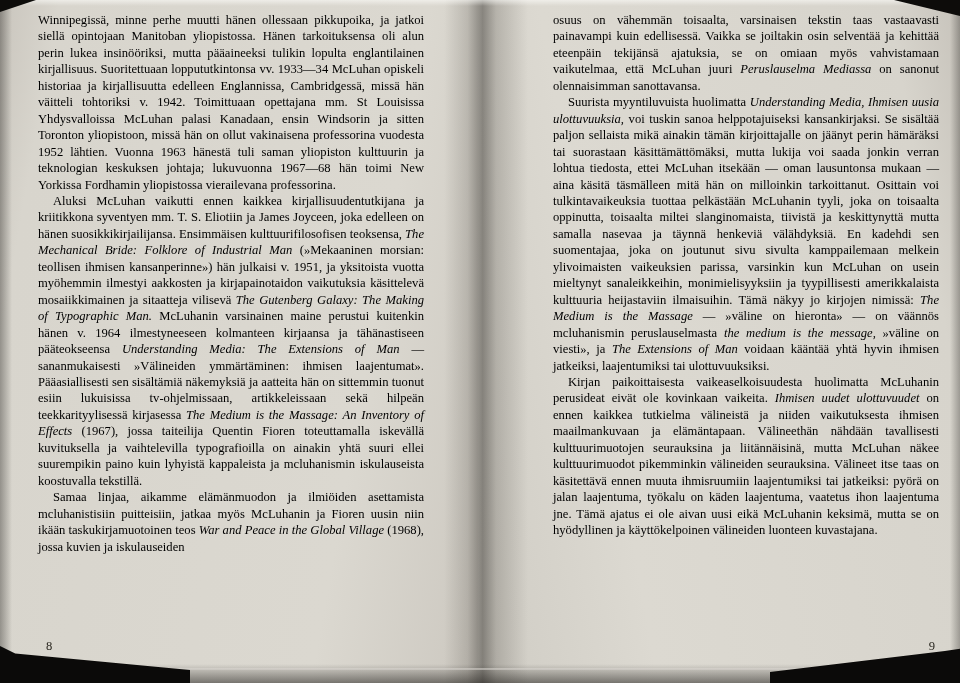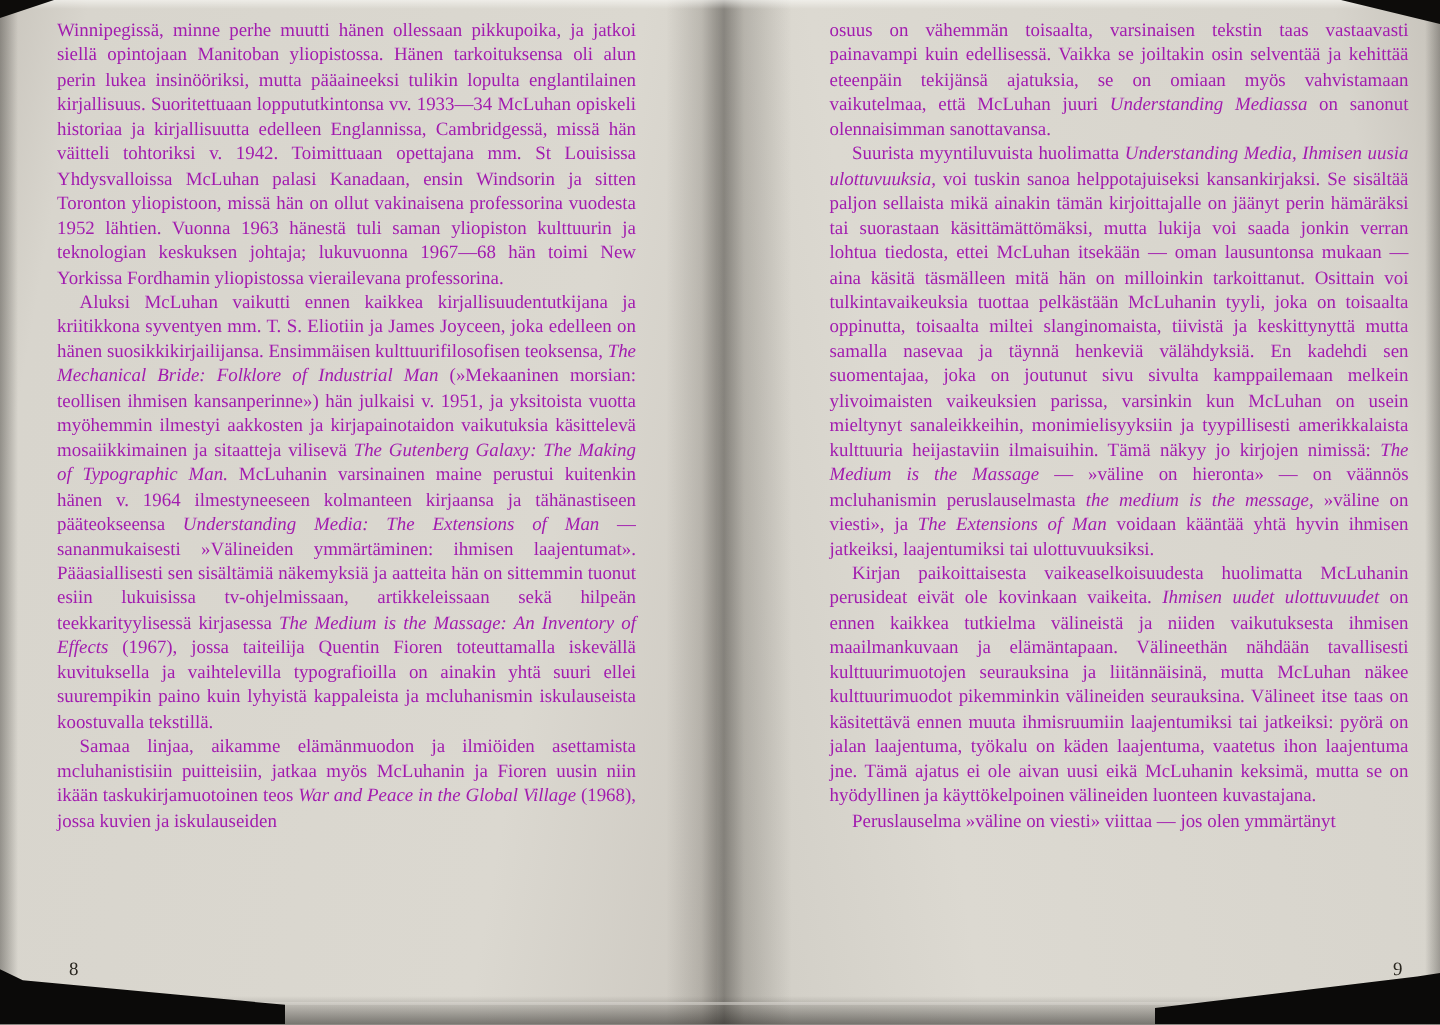--- a/index.html
+++ b/index.html
@@ -12,21 +12,21 @@
   }
 
   .page { position: absolute; top: 0; height: 683px; }
   .page-left  { left: 0;   width: 478px;
     background: linear-gradient(100deg, #c9c5bd 0%, #d8d5cd 10%, #dbd8d0 72%, #ccc8c0 100%); }
   .page-right { left: 478px; width: 482px;
     background: linear-gradient(260deg, #c7c3bb 0%, #d7d4cc 12%, #dcd9d1 70%, #cfccc4 100%); }
 
   .textcol {
     position: absolute; top: 12px; width: 386px;
-    color: #a21caf; font-size: 12.6px; line-height: 16.45px;
+    color: #000000; font-size: 12.6px; line-height: 16.45px;
     text-align: justify;
   }
   .textcol-left  { left: 38px; }
   .textcol-right { left: 553px; }
 
   .para { margin: 0; }
   .para.indent { text-indent: 15px; }
   .it { font-style: italic; }
 
   .pagenum {
@@ -72,24 +72,23 @@
   <div class="artifact edge-left"></div>
   <div class="artifact edge-right"></div>
   <div class="artifact edge-top"></div>
 
   <div class="textcol textcol-left" id="left-page-text">
       <p class="para"><span>Winnipegissä, minne perhe muutti hänen ollessaan pikkupoika, ja jatkoi siellä opintojaan Manitoban yliopistossa. Hänen tarkoituksensa oli alun perin lukea insinööriksi, mutta pääaineeksi tulikin lopulta englantilainen kirjallisuus. Suoritettuaan loppututkintonsa vv. 1933—34 McLuhan opiskeli historiaa ja kirjallisuutta edelleen Englannissa, Cambridgessä, missä hän väitteli tohtoriksi v. 1942. Toimittuaan opettajana mm. St Louisissa Yhdysvalloissa McLuhan palasi Kanadaan, ensin Windsorin ja sitten Toronton yliopistoon, missä hän on ollut vakinaisena professorina vuodesta 1952 lähtien. Vuonna 1963 hänestä tuli saman yliopiston kulttuurin ja teknologian keskuksen johtaja; lukuvuonna 1967—68 hän toimi New Yorkissa Fordhamin yliopistossa vierailevana professorina.</span></p>
       <p class="para indent"><span>Aluksi McLuhan vaikutti ennen kaikkea kirjallisuudentutkijana ja kriitikkona syventyen mm. T. S. Eliotiin ja James Joyceen, joka edelleen on hänen suosikkikirjailijansa. Ensimmäisen kulttuurifilosofisen teoksensa, </span><span class="it">The Mechanical Bride: Folklore of Industrial Man</span><span> (»Mekaaninen morsian: teollisen ihmisen kansanperinne») hän julkaisi v. 1951, ja yksitoista vuotta myöhemmin ilmestyi aakkosten ja kirjapainotaidon vaikutuksia käsittelevä mosaiikkimainen ja sitaatteja vilisevä </span><span class="it">The Gutenberg Galaxy: The Making of Typographic Man.</span><span> McLuhanin varsinainen maine perustui kuitenkin hänen v. 1964 ilmestyneeseen kolmanteen kirjaansa ja tähänastiseen pääteokseensa </span><span class="it">Understanding Media: The Extensions of Man</span><span> — sananmukaisesti »Välineiden ymmärtäminen: ihmisen laajentumat». Pääasiallisesti sen sisältämiä näkemyksiä ja aatteita hän on sittemmin tuonut esiin lukuisissa tv-ohjelmissaan, artikkeleissaan sekä hilpeän teekkarityylisessä kirjasessa </span><span class="it">The Medium is the Massage: An Inventory of Effects</span><span> (1967), jossa taiteilija Quentin Fioren toteuttamalla iskevällä kuvituksella ja vaihtelevilla typografioilla on ainakin yhtä suuri ellei suurempikin paino kuin lyhyistä kappaleista ja mcluhanismin iskulauseista koostuvalla tekstillä.</span></p>
       <p class="para indent"><span>Samaa linjaa, aikamme elämänmuodon ja ilmiöiden asettamista mcluhanistisiin puitteisiin, jatkaa myös McLuhanin ja Fioren uusin niin ikään taskukirjamuotoinen teos </span><span class="it">War and Peace in the Global Village</span><span> (1968), jossa kuvien ja iskulauseiden</span></p>
     </div>
   <div class="textcol textcol-right" id="right-page-text">
-      <p class="para"><span>osuus on vähemmän toisaalta, varsinaisen tekstin taas vastaavasti painavampi kuin edellisessä. Vaikka se joiltakin osin selventää ja kehittää eteenpäin tekijänsä ajatuksia, se on omiaan myös vahvistamaan vaikutelmaa, että McLuhan juuri </span><span class="it">Understanding Mediassa</span><span> on sanonut olennaisimman sanottavansa.</span></p>
+      <p class="para"><span>osuus on vähemmän toisaalta, varsinaisen tekstin taas vastaavasti painavampi kuin edellisessä. Vaikka se joiltakin osin selventää ja kehittää eteenpäin tekijänsä ajatuksia, se on omiaan myös vahvistamaan vaikutelmaa, että McLuhan juuri </span><span class="it">Peruslauselma Mediassa</span><span> on sanonut olennaisimman sanottavansa.</span></p>
       <p class="para indent"><span>Suurista myyntiluvuista huolimatta </span><span class="it">Understanding Media, Ihmisen uusia ulottuvuuksia,</span><span> voi tuskin sanoa helppotajuiseksi kansankirjaksi. Se sisältää paljon sellaista mikä ainakin tämän kirjoittajalle on jäänyt perin hämäräksi tai suorastaan käsittämättömäksi, mutta lukija voi saada jonkin verran lohtua tiedosta, ettei McLuhan itsekään — oman lausuntonsa mukaan — aina käsitä täsmälleen mitä hän on milloinkin tarkoittanut. Osittain voi tulkintavaikeuksia tuottaa pelkästään McLuhanin tyyli, joka on toisaalta oppinutta, toisaalta miltei slanginomaista, tiivistä ja keskittynyttä mutta samalla nasevaa ja täynnä henkeviä välähdyksiä. En kadehdi sen suomentajaa, joka on joutunut sivu sivulta kamppailemaan melkein ylivoimaisten vaikeuksien parissa, varsinkin kun McLuhan on usein mieltynyt sanaleikkeihin, monimielisyyksiin ja tyypillisesti amerikkalaista kulttuuria heijastaviin ilmaisuihin. Tämä näkyy jo kirjojen nimissä: </span><span class="it">The Medium is the Massage</span><span> — »väline on hieronta» — on väännös mcluhanismin peruslauselmasta </span><span class="it">the medium is the message,</span><span> »väline on viesti», ja </span><span class="it">The Extensions of Man</span><span> voidaan kääntää yhtä hyvin ihmisen jatkeiksi, laajentumiksi tai ulottuvuuksiksi.</span></p>
       <p class="para indent"><span>Kirjan paikoittaisesta vaikeaselkoisuudesta huolimatta McLuhanin perusideat eivät ole kovinkaan vaikeita. </span><span class="it">Ihmisen uudet ulottuvuudet</span><span> on ennen kaikkea tutkielma välineistä ja niiden vaikutuksesta ihmisen maailmankuvaan ja elämäntapaan. Välineethän nähdään tavallisesti kulttuurimuotojen seurauksina ja liitännäisinä, mutta McLuhan näkee kulttuurimuodot pikemminkin välineiden seurauksina. Välineet itse taas on käsitettävä ennen muuta ihmisruumiin laajentumiksi tai jatkeiksi: pyörä on jalan laajentuma, työkalu on käden laajentuma, vaatetus ihon laajentuma jne. Tämä ajatus ei ole aivan uusi eikä McLuhanin keksimä, mutta se on hyödyllinen ja käyttökelpoinen välineiden luonteen kuvastajana.</span></p>
-      <p class="para indent"><span>Peruslauselma »väline on viesti» viittaa — jos olen ymmärtänyt</span></p>
     </div>
 
   <div class="pagenum pagenum-left">8</div>
   <div class="pagenum pagenum-right">9</div>
 
   <div class="artifact page-bottom-line"></div>
   <div class="artifact bottom-shade"></div>
   <div class="artifact corner-tl"></div>
   <div class="artifact corner-tr"></div>
   <div class="artifact corner-bl"></div>

